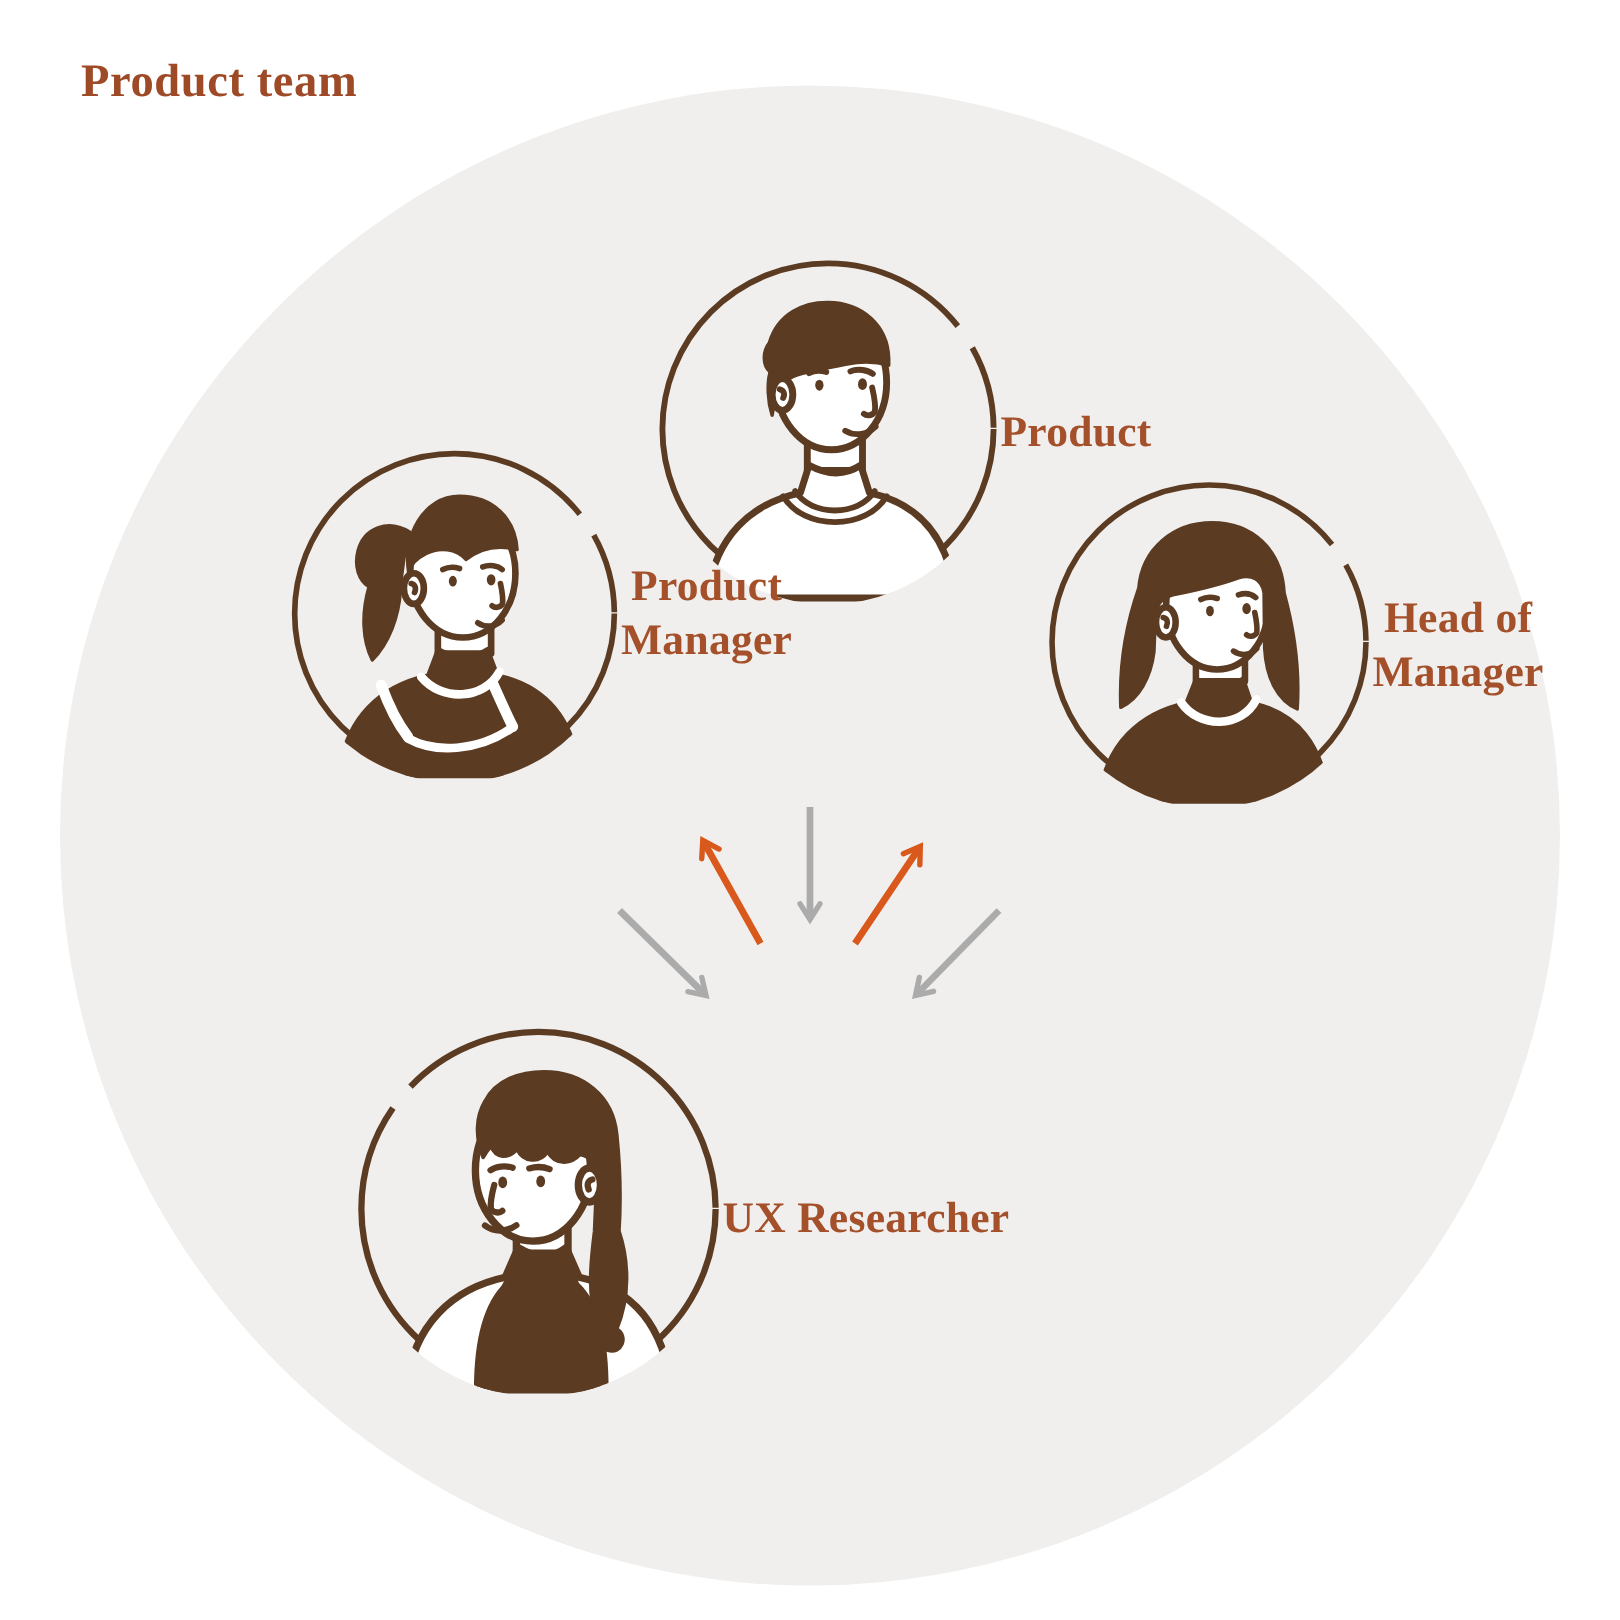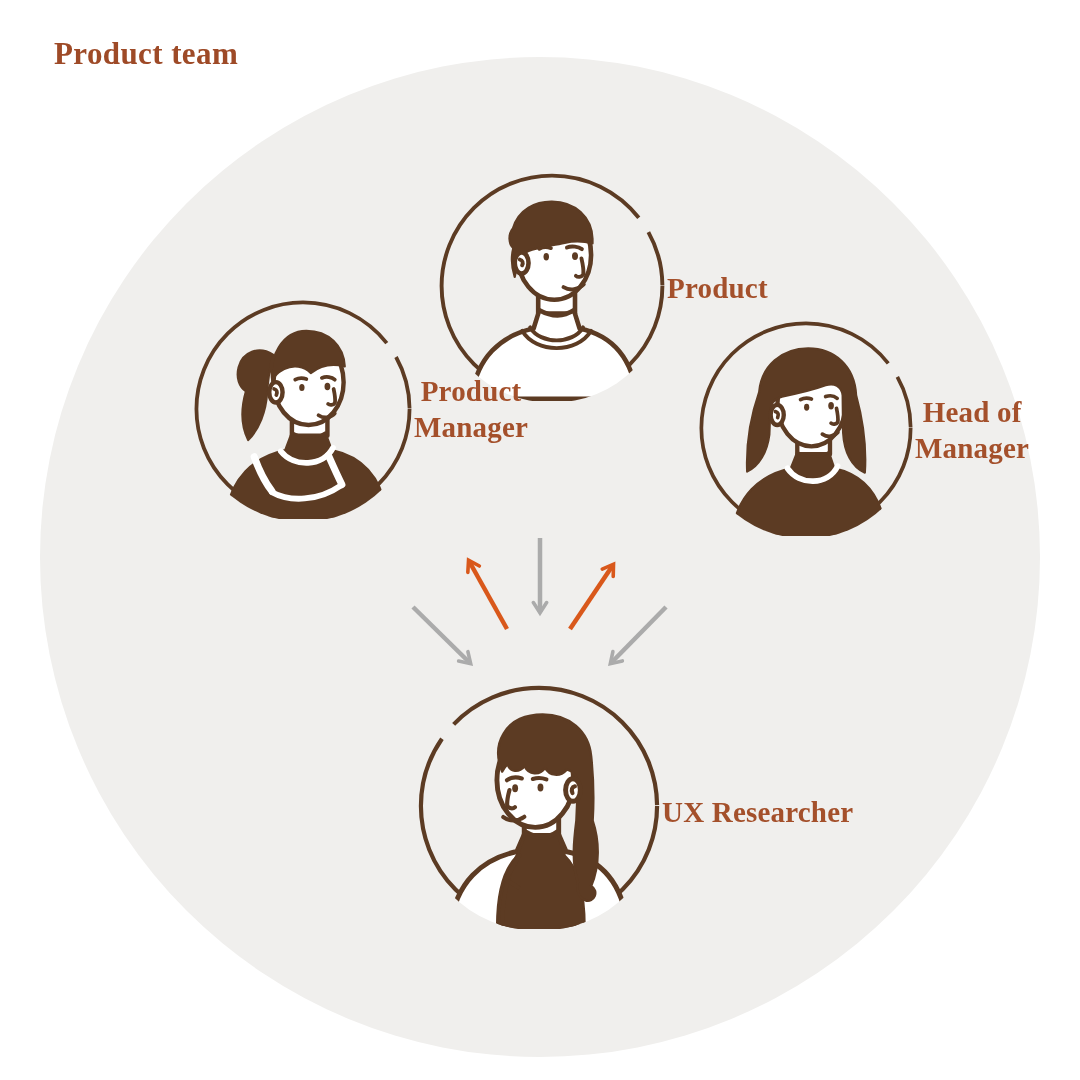--- a/index.html
+++ b/index.html
@@ -26,21 +26,21 @@
   }
   #m-designer{left:437px;top:171px;width:230px;}
   #m-designer .avatar{height:230px;}
   #m-designer .member-label{margin-top:3px;}
   #m-manager{left:192px;top:298px;width:222px;}
   #m-manager .avatar{height:222px;}
   #m-manager .member-label{margin-top:0px;}
   #m-head{left:697px;top:319px;width:218px;}
   #m-head .avatar{height:218px;}
   #m-head .member-label{margin-top:3px;}
-  #m-researcher{left:416px;top:683px;width:246px;}
+  #m-researcher{left:427px;top:683px;width:246px;justify-content:flex-end;}
   #m-researcher .avatar{height:246px;}
   #m-researcher .member-label{margin-top:11px;}
 
   .arrows-layer{position:absolute;left:0;top:0;width:1080px;height:1080px;pointer-events:none;}
   .arrow{fill:none;stroke-width:4.5px;}
   .arrow-gray{stroke:var(--arrow-gray,#ababab);}
   .arrow-orange{stroke:var(--arrow-orange,#d9581b);}
   #head-gray path{stroke:var(--arrow-gray,#ababab);}
   #head-orange path{stroke:var(--arrow-orange,#d9581b);}
 

